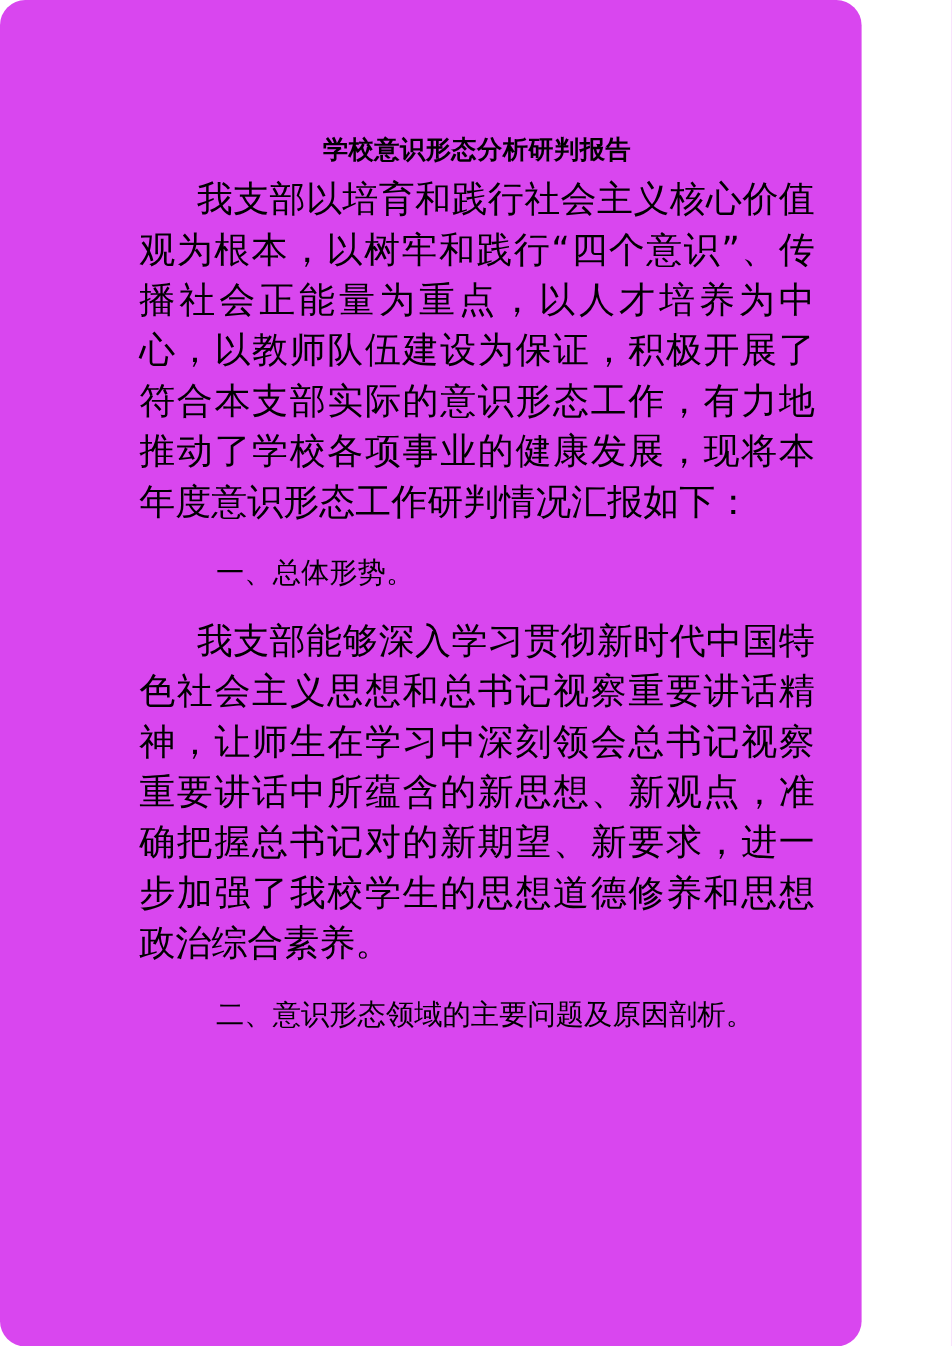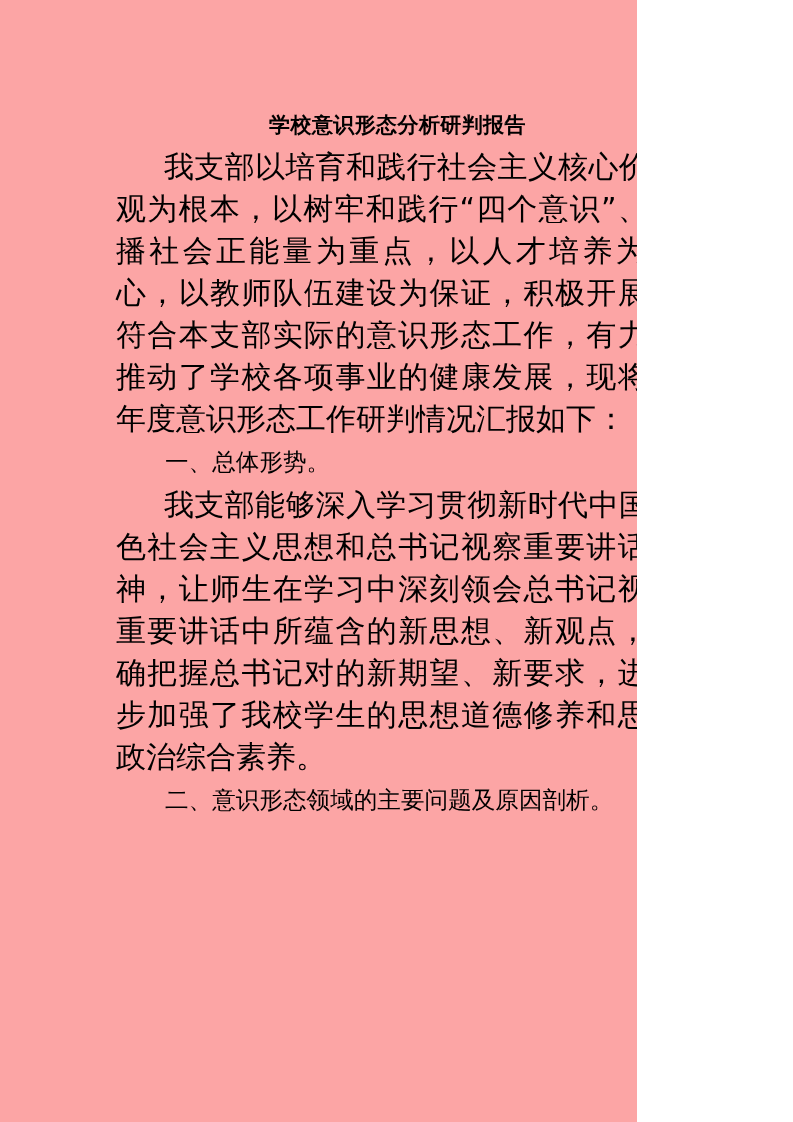--- a/index.html
+++ b/index.html
@@ -9,25 +9,26 @@
   }
   body {
     width: 793px;
     height: 1122px;
     font-family: "DejaVu Sans", "Liberation Sans", sans-serif;
     color: #000000;
     -webkit-font-smoothing: antialiased;
   }
   .page {
     position: relative;
-    width: 637px;
+    width: 718px;
     height: 1122px;
-    background: #fca5a5;
+    background: #d946ef;
     box-sizing: border-box;
     overflow: hidden;
+    border-radius: 21px;
   }
   .content {
     position: absolute;
     left: 116px;
     top: 104px;
     width: 563px;
   }
   .doc-title {
     font-size: 21px;
     font-weight: bold;
@@ -44,21 +45,21 @@
     text-justify: inter-ideograph;
     text-indent: 48px;
     margin: 0;
     letter-spacing: 0px;
     word-break: break-all;
   }
   .heading-para {
     font-size: 23.6px;
     line-height: 42px;
     text-indent: 48px;
-    margin: 1px;
+    margin: 16px;
     text-align: left;
     white-space: nowrap;
   }
 </style>
 </head>
 <body>
 
 <div class="page">
   <div class="content">
 

